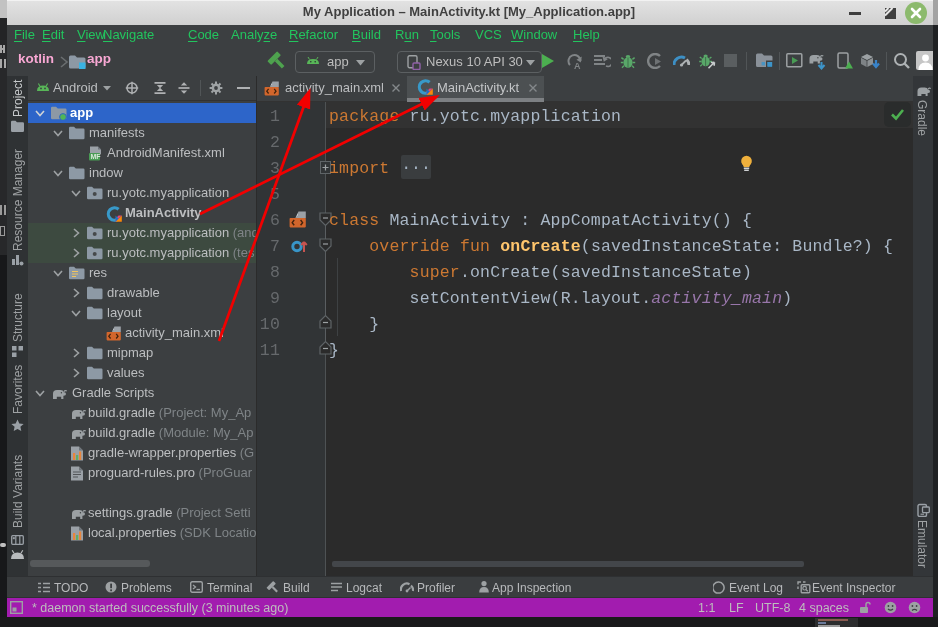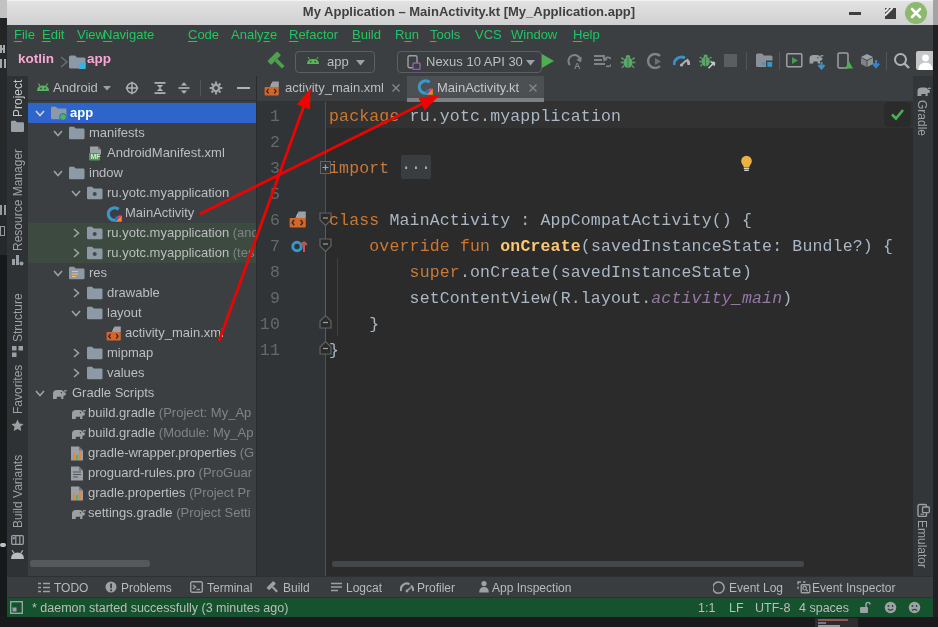--- a/index.html
+++ b/index.html
@@ -36,21 +36,21 @@
   .cline{position:absolute;left:73px;font-family:"Liberation Mono",monospace;font-size:16.5px;letter-spacing:0.17px;white-space:pre;color:#a9b7c6;padding-top:2px;}
   .kw{color:#cc7832;}
   .fn{color:#ffc66d;font-weight:bold;}
   .pv{color:#9876aa;font-style:italic;}
   
   #rstripe{left:913px;top:76px;width:20px;height:500px;background:#333639;}
   .vlabelr{position:absolute;transform:rotate(90deg);transform-origin:0 0;font-size:12px;color:#9fa2a4;white-space:nowrap;}
   
   #toolbtm{left:7px;top:576px;width:926px;height:21px;background:#3a3d3f;border-top:1px solid #2e3032;box-sizing:border-box;font-size:12px;color:#b7b9bb;}
   .bitem{position:absolute;top:4px;}
-  #statusbar{left:7px;top:597px;width:926px;height:20px;background:#14532d;border-top:1px solid #2e3032;box-sizing:border-box;font-size:12.5px;color:#bdbdbd;}
+  #statusbar{left:7px;top:597px;width:926px;height:20px;background:#a21caf;border-top:1px solid #2e3032;box-sizing:border-box;font-size:12.5px;color:#bdbdbd;}
   #bstrip{left:0;top:617px;width:938px;height:10px;background:#191a1b;}
   #redges{left:933px;top:25px;width:5px;height:602px;background:#1f2123;}
 </style>
 </head>
 <body>
 <div id="page">
 
   <div class="abs" style="left:0;top:0;width:7px;height:627px;background:#27282a;"></div>
   <div class="abs" style="left:0;top:0;width:7px;height:18px;background:#c2c2c2;"></div>
   <div class="abs" style="left:0;top:18px;width:7px;height:22px;background:#232426;"></div>
@@ -339,21 +339,21 @@
       <div class="trow" style="top:82px;">
         <svg class="chev" style="left:42px;">
             <path d="M2 4 L6 8.5 L10 4" stroke="#9da1a3" stroke-width="1.6" fill="none"></path>
           </svg>
         <svg class="ticon" style="left:59px;" width="16" height="14">
             <path d="M0 2 Q0 0.8 1.2 0.8 L5 0.8 L6.8 2.6 L14.3 2.6 Q15.5 2.6 15.5 3.8 L15.5 12 Q15.5 13.2 14.3 13.2 L1.2 13.2 Q0 13.2 0 12 Z" fill="#8d99a5"></path>
             <circle cx="7.7" cy="8" r="2" fill="#46494b"></circle>
           </svg>
         <span class="tlabel" style="left:79px;">ru.yotc.myapplication</span>
       </div>
-      <div class="trow" style="top:102px;">
+      <div class="trow" style="top:102px;font-weight:bold;">
         <svg class="ticon" style="left:78px;" width="16" height="16">
             <path d="M12.6 3.3 A6.2 6.2 0 1 0 12.6 12.7" fill="none" stroke="#3899c9" stroke-width="3.2"></path>
             <path d="M9.5 15.8 L15.8 15.8 L15.8 9.5 Z" fill="#f88909"></path>
             <path d="M9.5 15.8 L15.8 9.5 L12.6 9.5 L9.5 12.6 Z" fill="#e0477d"></path>
             <path d="M9.5 9.5 L9.5 15.8 L12.6 12.6 Z" fill="#1b74c5"></path>
           </svg>
         <span class="tlabel" style="left:97px;">MainActivity</span>
       </div>
       <div class="trow" style="top:122px;">
         <svg class="chev" style="left:42px;">
@@ -468,37 +468,37 @@
         <span class="tlabel" style="left:60px;">gradle-wrapper.properties <span class="gray">(G</span></span>
       </div>
       <div class="trow" style="top:362px;">
         <svg class="ticon" style="left:42px;" width="14" height="15">
             <path d="M1 0.5 L9 0.5 L13 4.5 L13 14.5 L1 14.5 Z" fill="#9ba1a7"></path>
             <path d="M9 0.5 L9 4.5 L13 4.5 Z" fill="#6e747a"></path>
             <path d="M3 6 L11 6 M3 8.5 L11 8.5 M3 11 L8 11" stroke="#53565a" stroke-width="1.2"></path>
           </svg>
         <span class="tlabel" style="left:60px;">proguard-rules.pro <span class="gray">(ProGuar</span></span>
       </div>
-      <div class="trow" style="top:382px;">
+      <div class="trow" style="top:402px;">
+        <svg class="ticon" style="left:42px;" width="17" height="14">
+            <path d="M2 13 L2 7.5 Q2 4 6 4 L9.5 4 Q12.3 4 12.8 6.3 Q15 6 15 8 Q15 9.8 12.8 9.8 L12.4 9.8 L12.4 13 L10.2 13 L10.2 10.8 L5.8 10.8 L5.8 13 Z" fill="#9ba0a3"></path>
+            <path d="M12.8 5.8 Q14 3.8 15.8 5" stroke="#9ba0a3" stroke-width="1.2" fill="none"></path>
+            <circle cx="10.4" cy="6.8" r="0.7" fill="#3c3f41"></circle>
+          </svg>
+        <span class="tlabel" style="left:60px;">settings.gradle <span class="gray">(Project Setti</span></span>
+      </div>
+      <div class="trow" style="top:422px;">
         <svg class="ticon" style="left:42px;" width="14" height="15">
             <path d="M1 0.5 L9 0.5 L13 4.5 L13 14.5 L1 14.5 Z" fill="#9ba1a7"></path>
             <path d="M9 0.5 L9 4.5 L13 4.5 Z" fill="#6e747a"></path>
             <rect x="3" y="7" width="2.2" height="7" fill="#e8853c"></rect>
             <rect x="6" y="9" width="2.2" height="5" fill="#5fad65"></rect>
             <rect x="9" y="5.5" width="2.2" height="8.5" fill="#e8853c"></rect>
           </svg>
-        <span class="tlabel" style="left:60px;">gradle.properties <span class="gray">(Project Pr</span></span>
-      </div>
-      <div class="trow" style="top:402px;">
-        <svg class="ticon" style="left:42px;" width="17" height="14">
-            <path d="M2 13 L2 7.5 Q2 4 6 4 L9.5 4 Q12.3 4 12.8 6.3 Q15 6 15 8 Q15 9.8 12.8 9.8 L12.4 9.8 L12.4 13 L10.2 13 L10.2 10.8 L5.8 10.8 L5.8 13 Z" fill="#9ba0a3"></path>
-            <path d="M12.8 5.8 Q14 3.8 15.8 5" stroke="#9ba0a3" stroke-width="1.2" fill="none"></path>
-            <circle cx="10.4" cy="6.8" r="0.7" fill="#3c3f41"></circle>
-          </svg>
-        <span class="tlabel" style="left:60px;">settings.gradle <span class="gray">(Project Setti</span></span>
+        <span class="tlabel" style="left:60px;">local.properties <span class="gray">(SDK Locatio</span></span>
       </div>
     </div>
     <div class="abs" style="left:2px;top:484px;width:120px;height:7px;background:#56595b;border-radius:3px;"></div>
   </div>
   <div class="abs" id="editor">
     <div id="tabbar">
       <div class="abs" style="left:151px;top:0;width:137px;height:22px;background:#4c5052;"></div>
       <div class="abs" style="left:151px;top:22px;width:137px;height:4px;background:#7d8083;"></div>
 
       <svg class="abs" style="left:8px;top:5px;" width="16" height="15">

